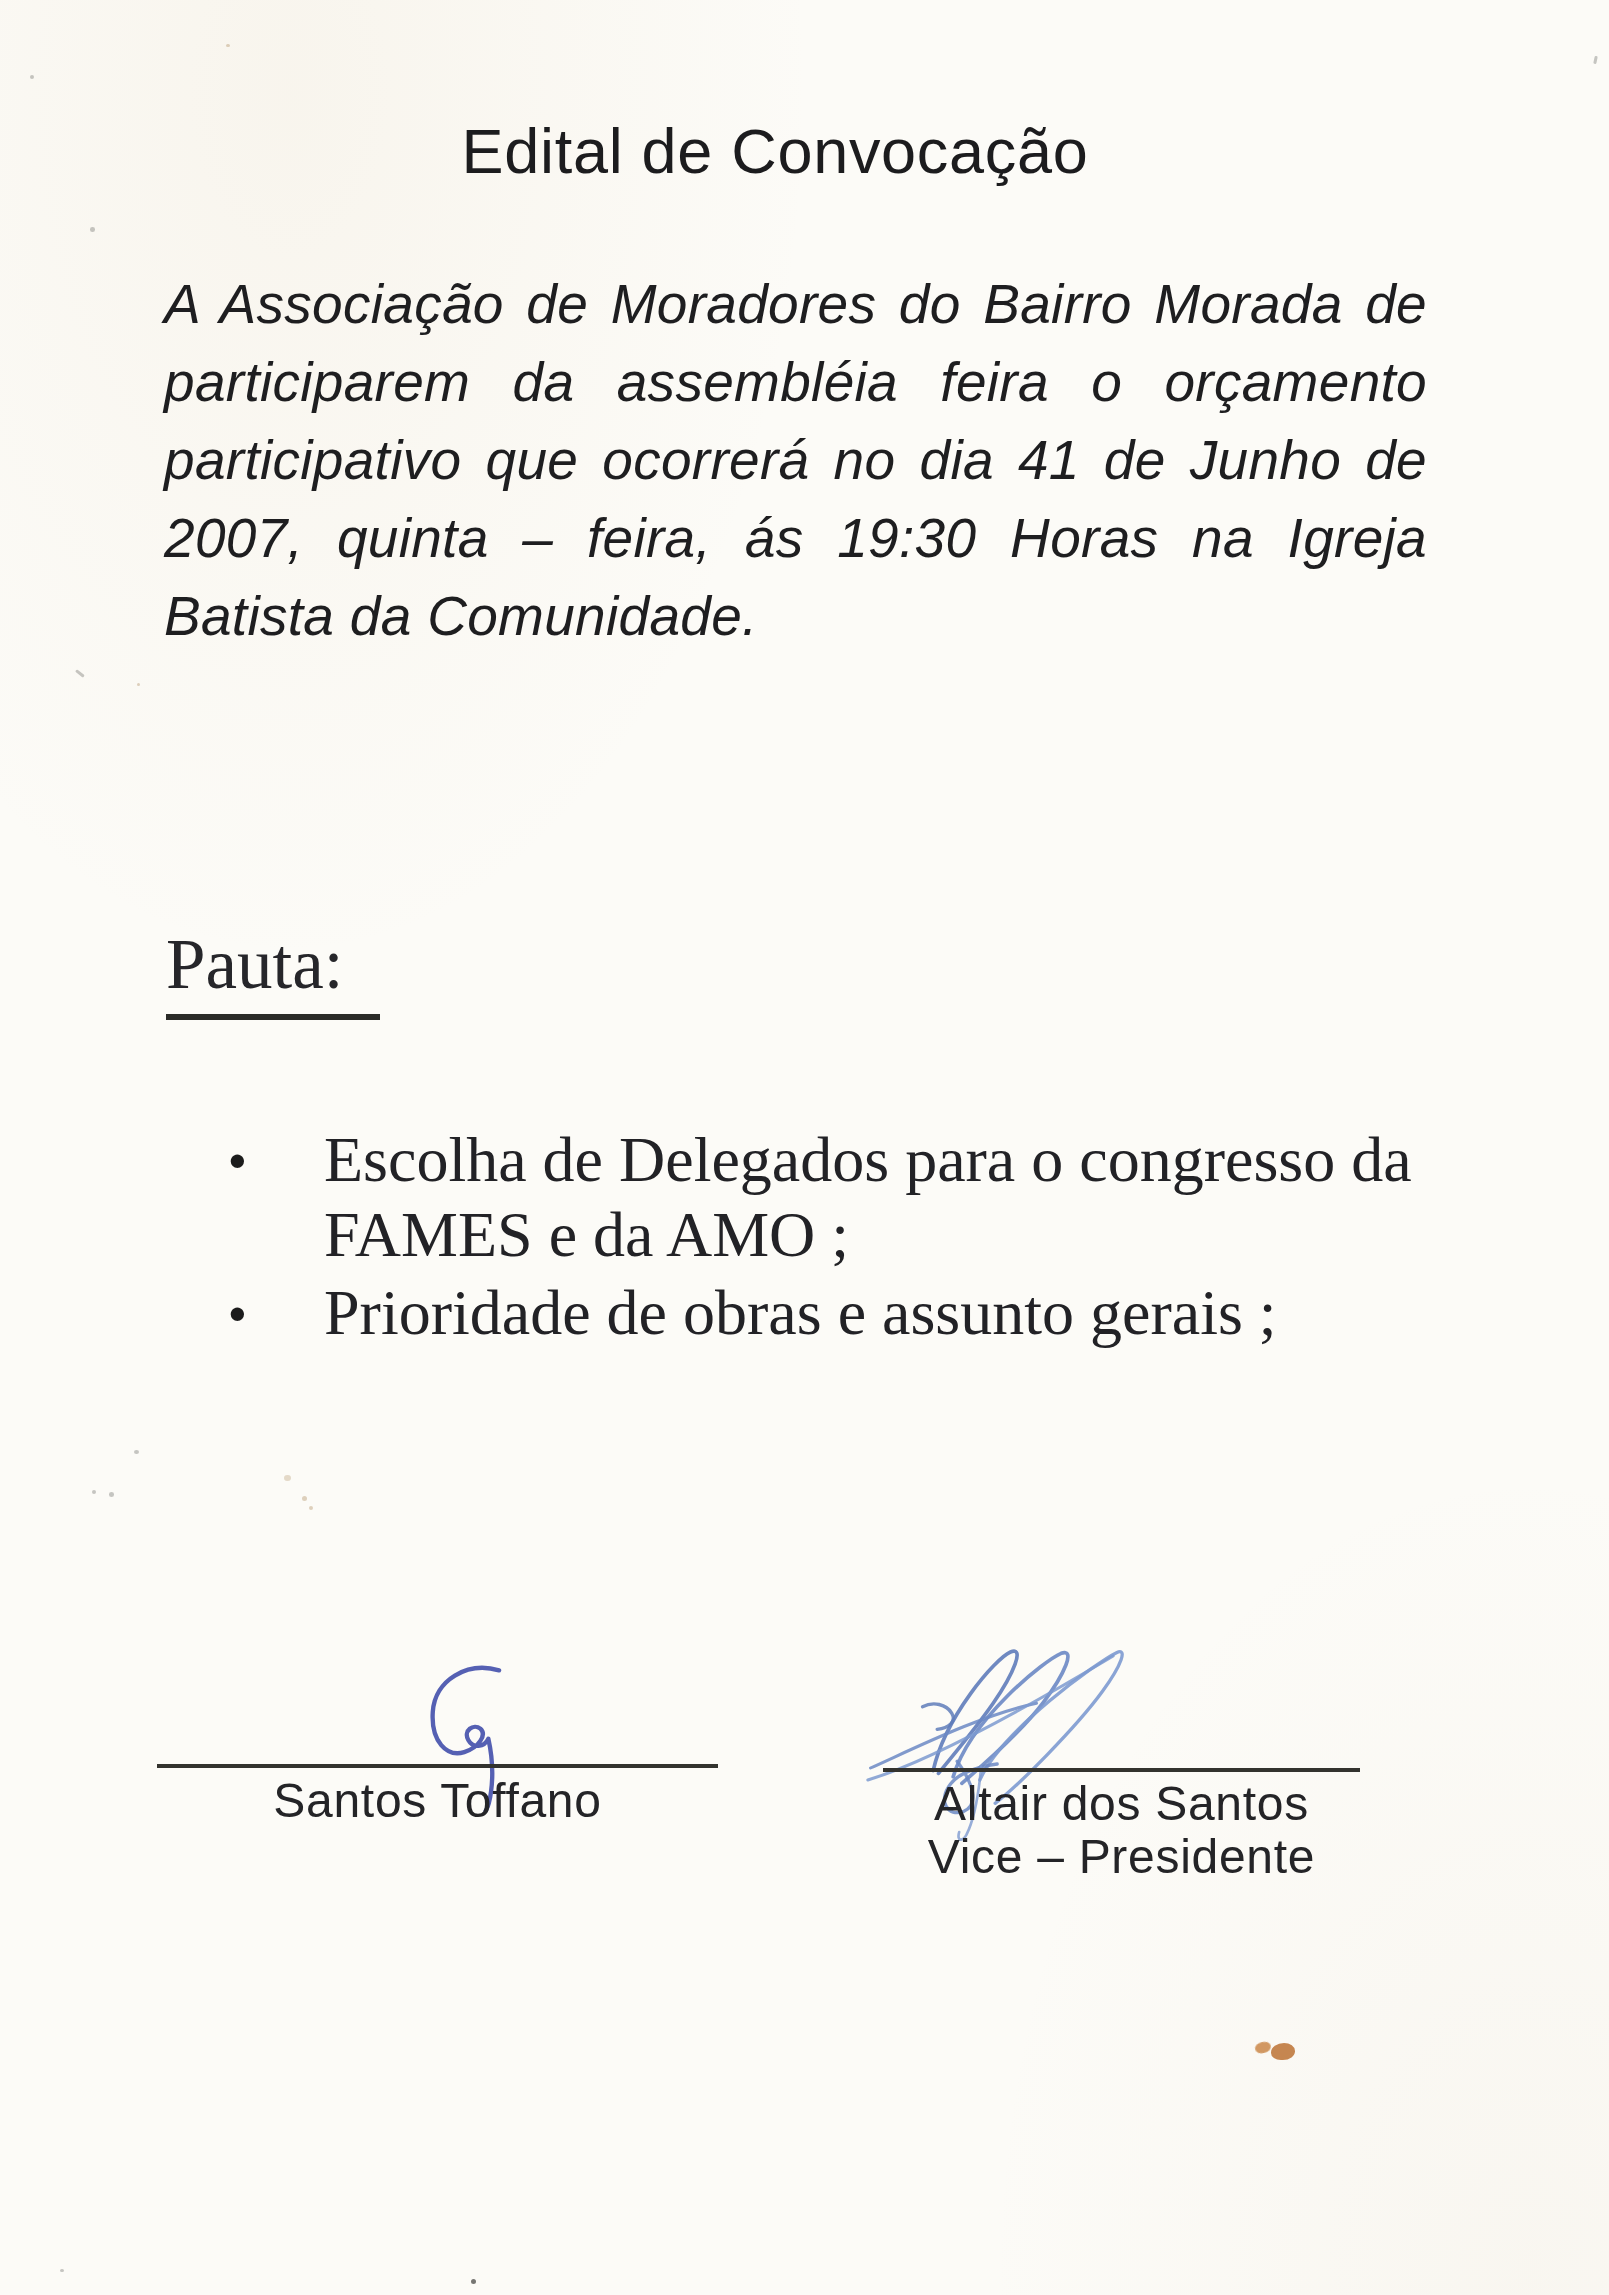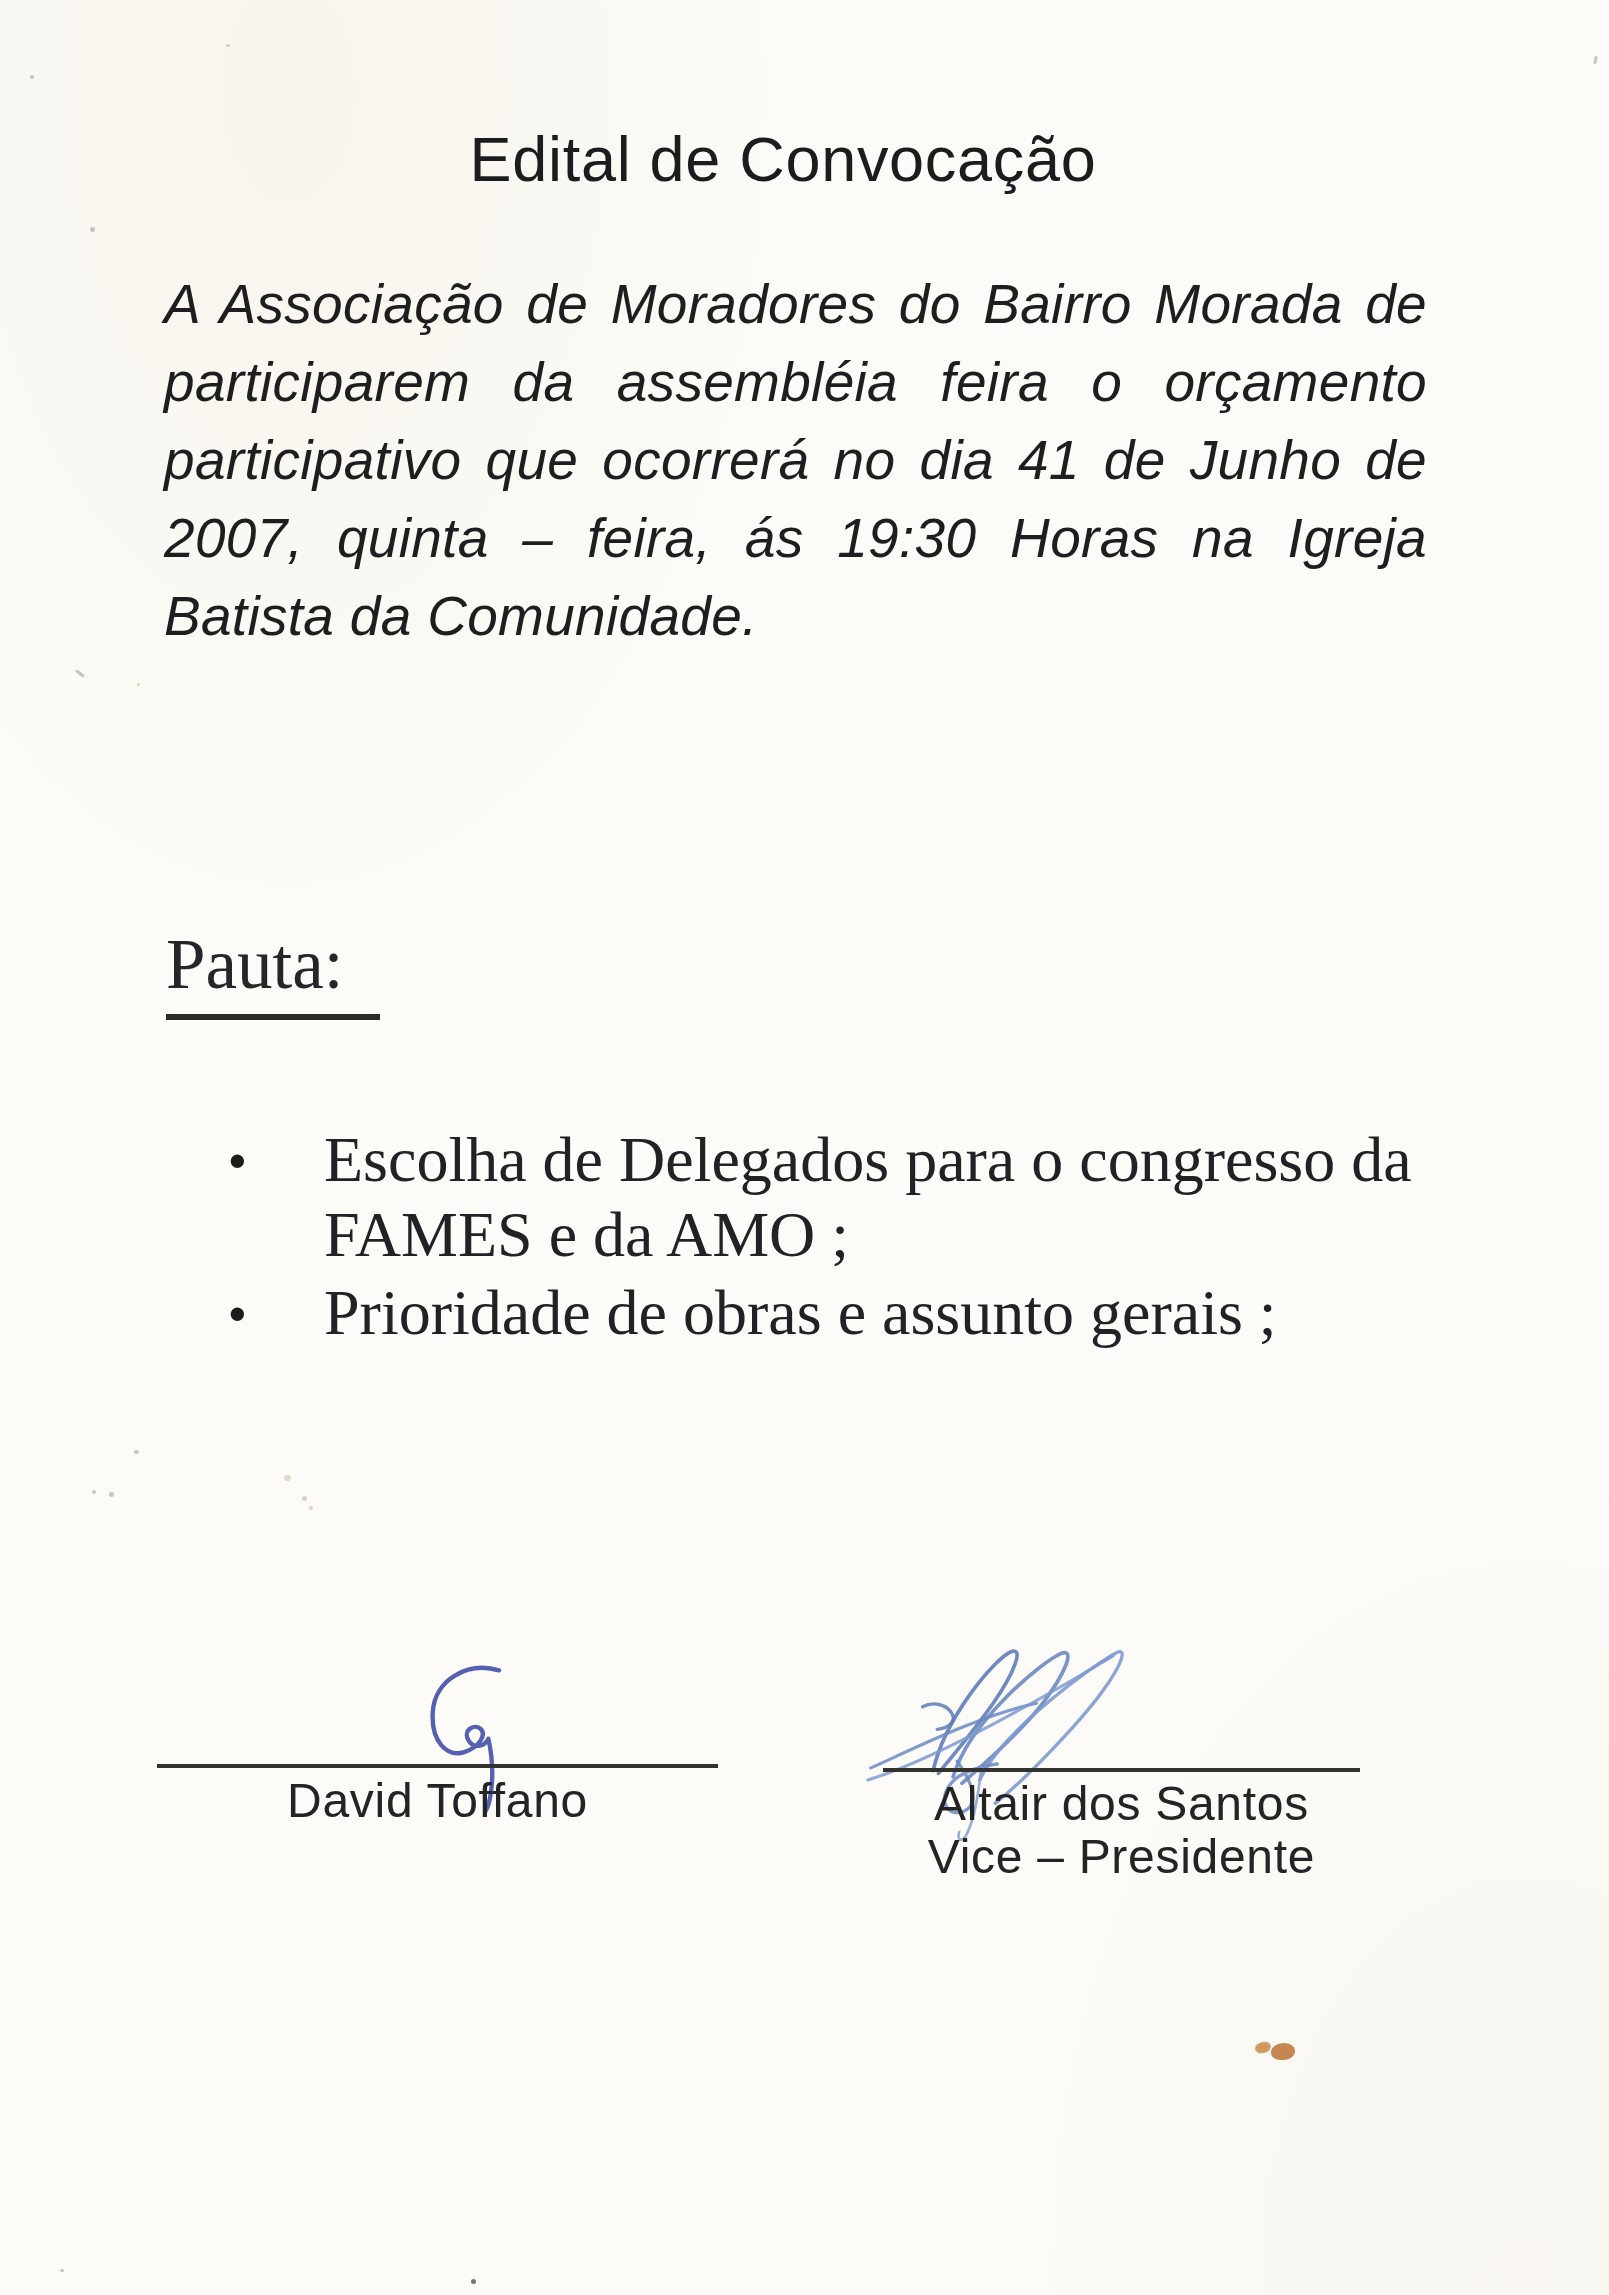--- a/index.html
+++ b/index.html
@@ -9,21 +9,21 @@
     background:#fcfbf7;
     background-image:radial-gradient(ellipse at 18% 4%, rgba(214,190,150,0.10), rgba(0,0,0,0) 28%),
                      radial-gradient(ellipse at 95% 99%, rgba(210,190,160,0.08), rgba(0,0,0,0) 25%);
     overflow:hidden;
     font-family:"Liberation Sans", sans-serif;
     color:#1f1f1f;
   }
   
   .title{
     position:absolute;left:0;top:115px;width:1550px;
-    margin:8px;text-align:center;
+    margin:0;text-align:center;
     font-size:63px;font-weight:400;letter-spacing:0.7px;
     color:#1c1c1e;
   }
   
   .paragraph{
     position:absolute;left:164px;top:265px;width:1263px;
     font-size:55px;line-height:78px;color:#1e1e20;
     letter-spacing:0.3px;
   }
   .pline{text-align:justify;font-style:italic;}
@@ -118,21 +118,21 @@
       <path d="M 148,182 C 172,216 182,246 158,257 C 134,266 118,242 138,216 C 152,198 180,190 208,186" stroke="#6b88c4" stroke-width="5" opacity="0.85"></path>
       <path d="M 96,100 C 112,92 132,96 140,110 C 147,122 136,132 118,134" stroke="#5f7cba" stroke-width="5" opacity="0.85"></path>
       <path d="M 184,190 C 180,235 174,268 162,292 C 156,303 147,302 151,288" stroke="#7d9ad0" stroke-width="4" opacity="0.8"></path>
     </g>
   </svg>
 
   <div class="sig-rule rule-left"></div>
   <div class="sig-rule rule-right"></div>
 
   <div class="sig-caption cap-left">
-    <div class="sig-name">David Toffano</div>
+    <div class="sig-name">Santos Toffano</div>
   </div>
   <div class="sig-caption cap-right">
     <div class="sig-name">Altair dos Santos</div>
     <div class="sig-role">Vice – Presidente</div>
   </div>
 
   <div class="artifact stain-a"></div>
   <div class="artifact stain-b"></div>
   <div class="artifact speck" style="left:226px;top:44px;width:4px;height:3.3px;"></div>
   <div class="artifact speck-g" style="left:30px;top:75px;width:4px;height:4px;"></div>

